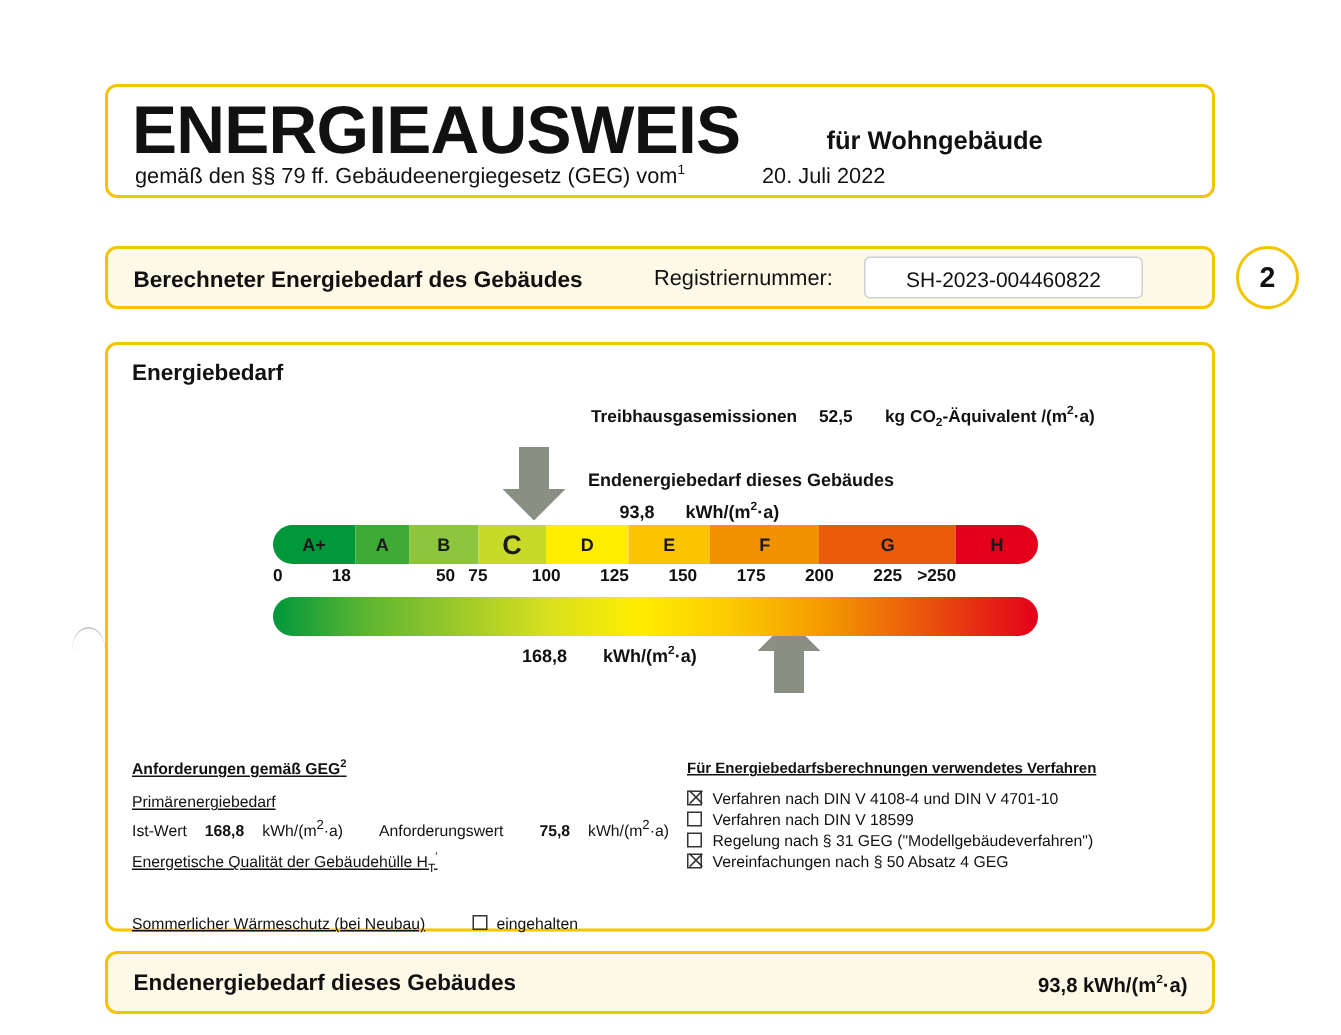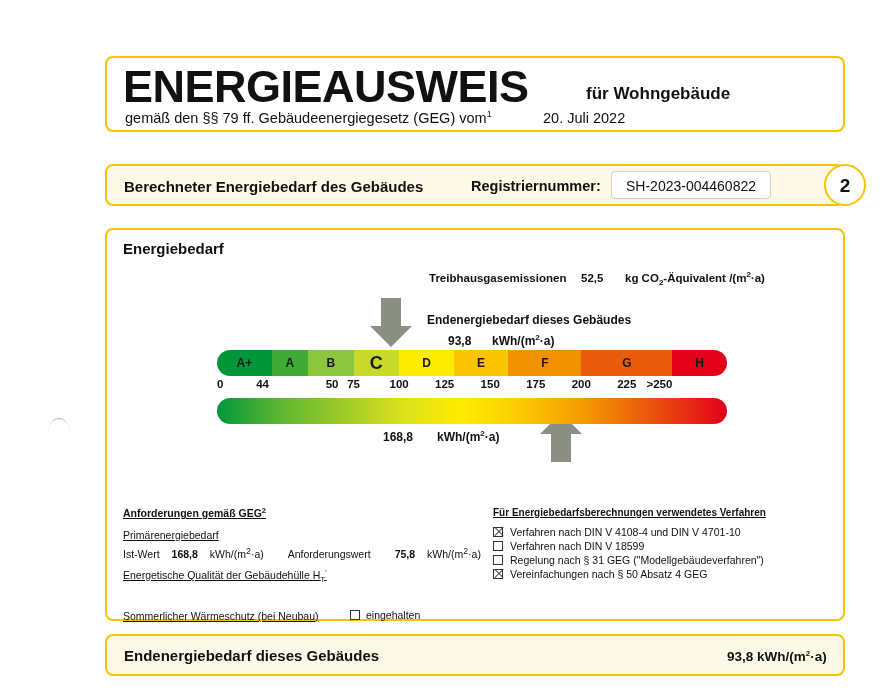--- a/index.html
+++ b/index.html
@@ -22,21 +22,20 @@
     height: 690px;
   }
 
   
   .box {
     position: absolute;
     border: 2px solid #f5c400;
     border-radius: 8px;
     background: #ffffff;
     box-sizing: border-box;
-    margin-left: 35px;
   }
 
   
   #title-box {
     left: 70px; top: 56px;
     width: 740px; height: 76px;
   }
   .title-main {
     position: absolute;
     left: 16px; top: 4px;
@@ -77,27 +76,27 @@
     position: absolute;
     left: 17px; top: 12px;
     font-size: 15px;
     font-weight: bold;
     white-space: nowrap;
   }
   .hdr-regno-label {
     position: absolute;
     left: 364px; top: 12px;
     font-size: 14.5px;
-    font-weight: bold;
+    font-weight: normal;
     white-space: nowrap;
   }
   .hdr-regno-value {
     position: absolute;
     left: 504px; top: 5px;
-    width: 160px; height: 28px;
+    width: 186px; height: 28px;
     border: 1px solid #cfcfcf;
     border-radius: 4px;
     background: #ffffff;
     font-size: 14px;
     text-align: center;
     line-height: 28px;
     box-sizing: border-box;
   }
   #page-number-circle {
     position: absolute;
@@ -396,21 +395,21 @@
         <div class="scale-seg" style="left: 91.0714px; width: 45.5357px; background: rgb(140, 198, 62);">B</div>
         <div class="scale-seg big" style="left: 136.607px; width: 45.5357px; background: rgb(200, 217, 42);">C</div>
         <div class="scale-seg" style="left: 182.143px; width: 54.6429px; background: rgb(255, 237, 0);">D</div>
         <div class="scale-seg" style="left: 236.786px; width: 54.6429px; background: rgb(251, 196, 0);">E</div>
         <div class="scale-seg" style="left: 291.429px; width: 72.8571px; background: rgb(243, 146, 0);">F</div>
         <div class="scale-seg" style="left: 364.286px; width: 91.0714px; background: rgb(234, 91, 12);">G</div>
         <div class="scale-seg cap-right" style="left: 455.357px; width: 54.6429px; background: rgb(226, 0, 26);">H</div>
       </div>
     <div class="tick-row">
         <div class="tick first" style="left: 0px;">0</div>
-        <div class="tick" style="left: 45.5357px;">44</div>
+        <div class="tick" style="left: 45.5357px;">18</div>
         <div class="tick" style="left: 91.0714px; padding-left: 48px;">50</div>
         <div class="tick" style="left: 136.607px;">75</div>
         <div class="tick" style="left: 182.143px;">100</div>
         <div class="tick" style="left: 227.679px;">125</div>
         <div class="tick" style="left: 273.214px;">150</div>
         <div class="tick" style="left: 318.75px;">175</div>
         <div class="tick" style="left: 364.286px;">200</div>
         <div class="tick" style="left: 409.821px;">225</div>
         <div class="tick last" style="left: 455.357px;">&gt;250</div>
       </div>

